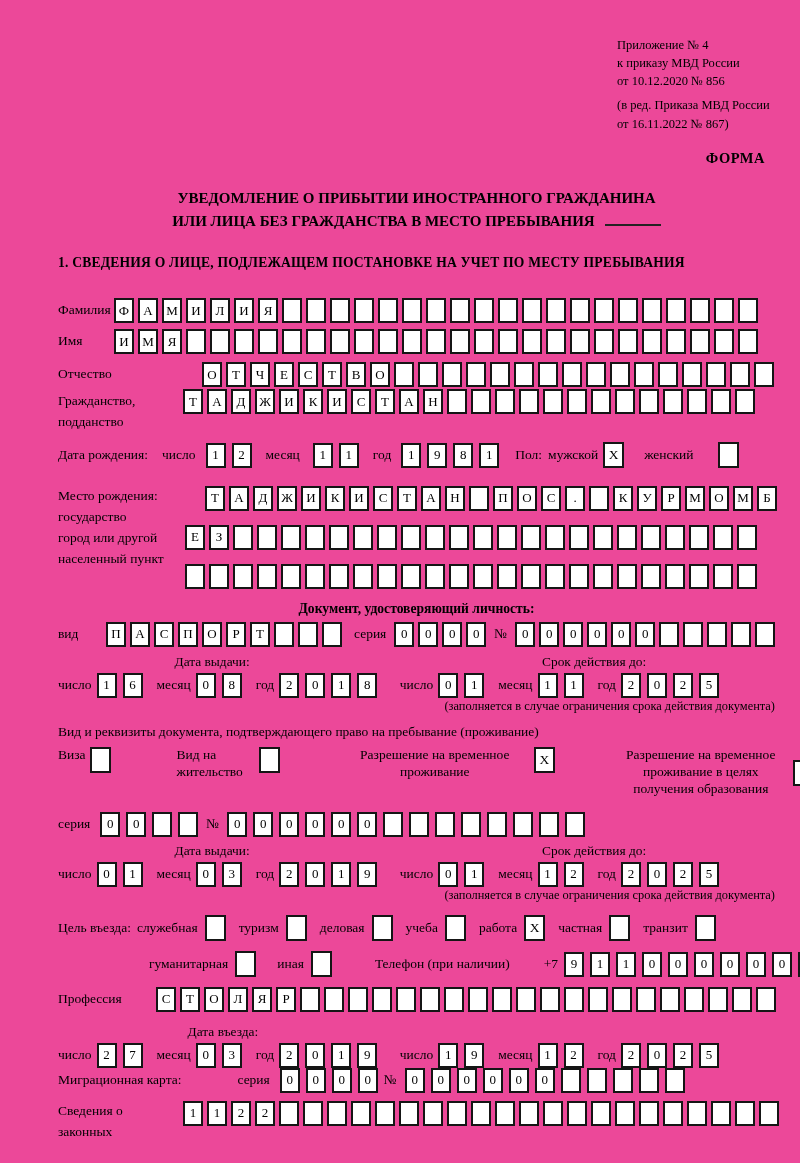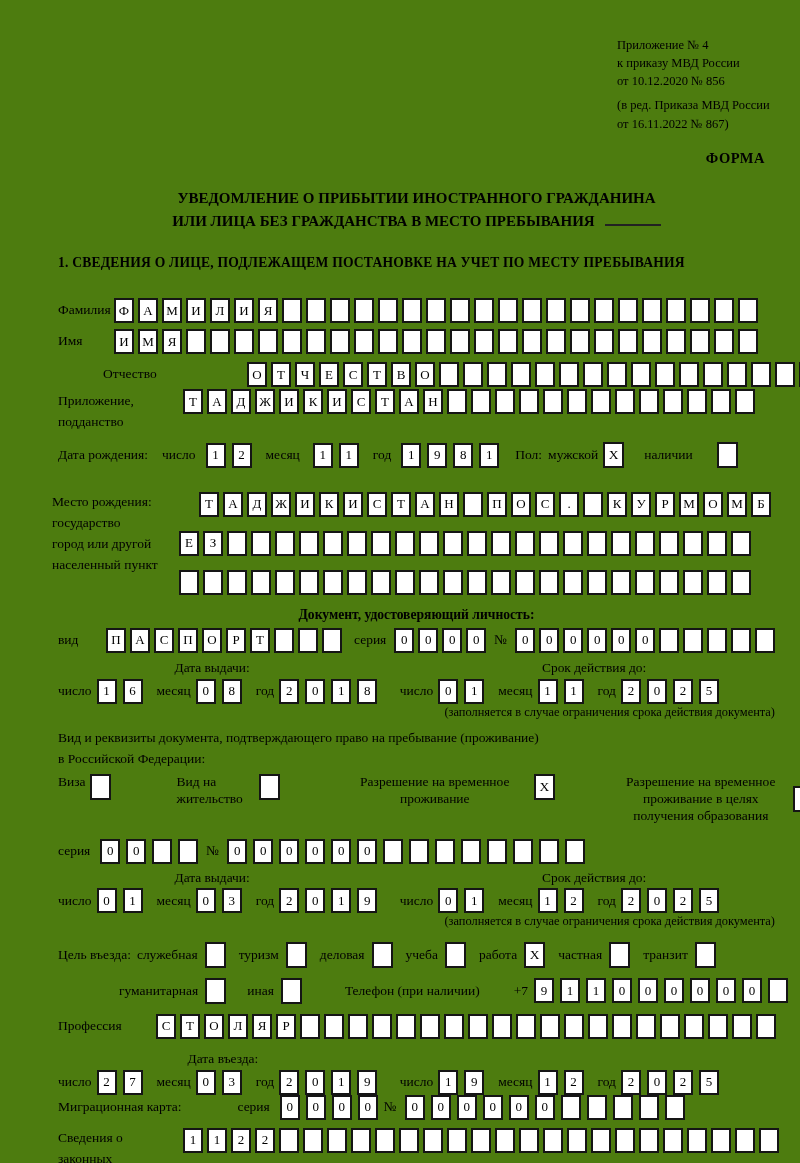--- a/index.html
+++ b/index.html
@@ -1,20 +1,20 @@
 <!DOCTYPE html>
 <html lang="ru"><head>
 <meta charset="utf-8">
 <style>
   html,body{margin:0;padding:0;background:#ffffff;}
   .page{
     position:relative;
     width:800px;height:1163px;box-sizing:border-box;
     padding:36px 25px 20px 58px;
-    background:#4d7c0f;color:#000;
+    background:#ec4899;color:#000;
     font-family:"Liberation Serif","DejaVu Serif",serif;
     font-size:13.5px;line-height:1.25;
     overflow:hidden;
   }
   .annex{margin-left:559px;font-size:12.5px;line-height:1.45;}
   .annex .gap{margin-top:6px;}
   .forma{text-align:right;padding-right:10px;margin-top:16px;font-weight:bold;font-size:14.5px;letter-spacing:.5px;}
   .title{margin-top:20px;text-align:center;font-weight:bold;font-size:15px;line-height:1.55;}
   .title-underline{display:inline-block;width:56px;border-bottom:2px solid #222;height:12px;margin-left:10px;}
   .sec-heading{margin-top:22px;font-weight:bold;font-size:13.6px;letter-spacing:.2px;}
@@ -26,21 +26,21 @@
     margin-right:4px;font-size:13px;flex:0 0 auto;background:#fff;
   }
   .sp .cell{margin-right:6px;}
   .checkbox{
     display:inline-flex;align-items:center;justify-content:center;
     width:21px;height:26px;box-sizing:border-box;border:2px solid #151515;
     font-size:13.5px;flex:0 0 auto;background:#fff;
   }
   .lbl{flex:0 0 auto;}
   .w-name{width:56px;}
-  .w-patr{width:144px;margin-left:45px;}
+  .w-patr{width:144px;}
   .w-cit{width:125px;}
   .center-bold{text-align:center;font-weight:bold;font-size:13.6px;}
   .dates-labels{display:flex;font-size:13.4px;gap:47px;}
   .dates-labels .half-l{width:46%;text-align:center;}
   .dates-labels .half-r{width:54%;text-align:center;}
   .dates-row{display:flex;align-items:center;padding-right:42px;justify-content:space-between;}
   .dategroup{display:inline-flex;align-items:center;}
   .dategroup .lbl{margin-right:5px;}
   .dategroup .boxrow{margin-right:8px;}
   .note-right{text-align:right;font-size:12.4px;margin-top:1px;}
@@ -167,21 +167,21 @@
         <span class="cell"></span>
         <span class="cell"></span>
         <span class="cell"></span>
         <span class="cell"></span>
         <span class="cell"></span>
         <span class="cell"></span>
       </span>
   </div>
 
   <div class="frow" style="margin-top:2px;">
-    <span class="lbl w-cit">Приложение,</span>
+    <span class="lbl w-cit">Гражданство,</span>
     <span class="boxrow">
         <span class="cell">Т</span>
         <span class="cell">А</span>
         <span class="cell">Д</span>
         <span class="cell">Ж</span>
         <span class="cell">И</span>
         <span class="cell">К</span>
         <span class="cell">И</span>
         <span class="cell">С</span>
         <span class="cell">Т</span>
@@ -221,25 +221,25 @@
       <span class="boxrow sp" style="margin-left:5px;">
           <span class="cell">1</span>
           <span class="cell">9</span>
           <span class="cell">8</span>
           <span class="cell">1</span>
         </span>
     </span>
     <span class="lbl" style="margin-left:2px;">Пол:</span>
     <span class="lbl" style="margin-left:6px;">мужской</span>
     <span class="checkbox" style="margin-left:5px;">X</span>
-    <span class="lbl" style="margin-left:20px;">наличии</span>
+    <span class="lbl" style="margin-left:20px;">женский</span>
     <span class="checkbox" style="margin-left:24px;"></span>
   </div>
 
-  <div class="two-col" style="margin-top:24px;justify-content:flex-end;">
+  <div class="two-col" style="margin-top:18px;">
     <div class="leftlabels" style="width:127px;">
       <div>Место рождения:</div>
       <div>государство</div>
       <div>город или другой</div>
       <div>населенный пункт</div>
     </div>
     <div class="rowsstack">
       <span class="boxrow" style="margin-left:20px;">
           <span class="cell">Т</span>
           <span class="cell">А</span>
@@ -400,21 +400,20 @@
           <span class="cell">2</span>
           <span class="cell">0</span>
           <span class="cell">2</span>
           <span class="cell">5</span>
         </span>
     </span>
   </div>
   <div class="note-right">(заполняется в случае ограничения срока действия документа)</div>
 
   <div style="margin-top:10px;">Вид и реквизиты документа, подтверждающего право на пребывание (проживание)</div>
-  <div style="margin-top:4px;">в Российской Федерации:</div>
 
   <div class="frow" style="margin-top:6px;align-items:flex-start;gap:48px;">
     <span class="opt">
       <span class="opt-label">Виза</span>
       <span class="checkbox" style="margin-left:4px;"></span>
     </span>
     <span class="opt" style="margin-left:18px;">
       <span class="opt-label">Вид на жительство</span>
       <span class="checkbox" style="margin-left:16px;"></span>
     </span>
@@ -527,21 +526,21 @@
       <span>частная</span>
       <span class="checkbox"></span>
     </span>
     <span class="purpose" style="margin-right:4px;justify-content:center;">
       <span>транзит</span>
       <span class="checkbox"></span>
     </span>
   </div>
 
   <div class="frow" style="margin-top:10px;">
-    <span class="purpose" style="margin-left:61px;justify-content:center;">
+    <span class="purpose" style="margin-left:91px;justify-content:center;">
       <span>гуманитарная</span>
       <span class="checkbox"></span>
     </span>
     <span class="purpose" style="margin-left:8px;">
       <span>иная</span>
       <span class="checkbox"></span>
     </span>
     <span class="lbl" style="margin-left:30px;">Телефон (при наличии)</span>
     <span class="lbl" style="margin-left:34px;margin-right:6px;">+7</span>
     <span class="boxrow sp">

